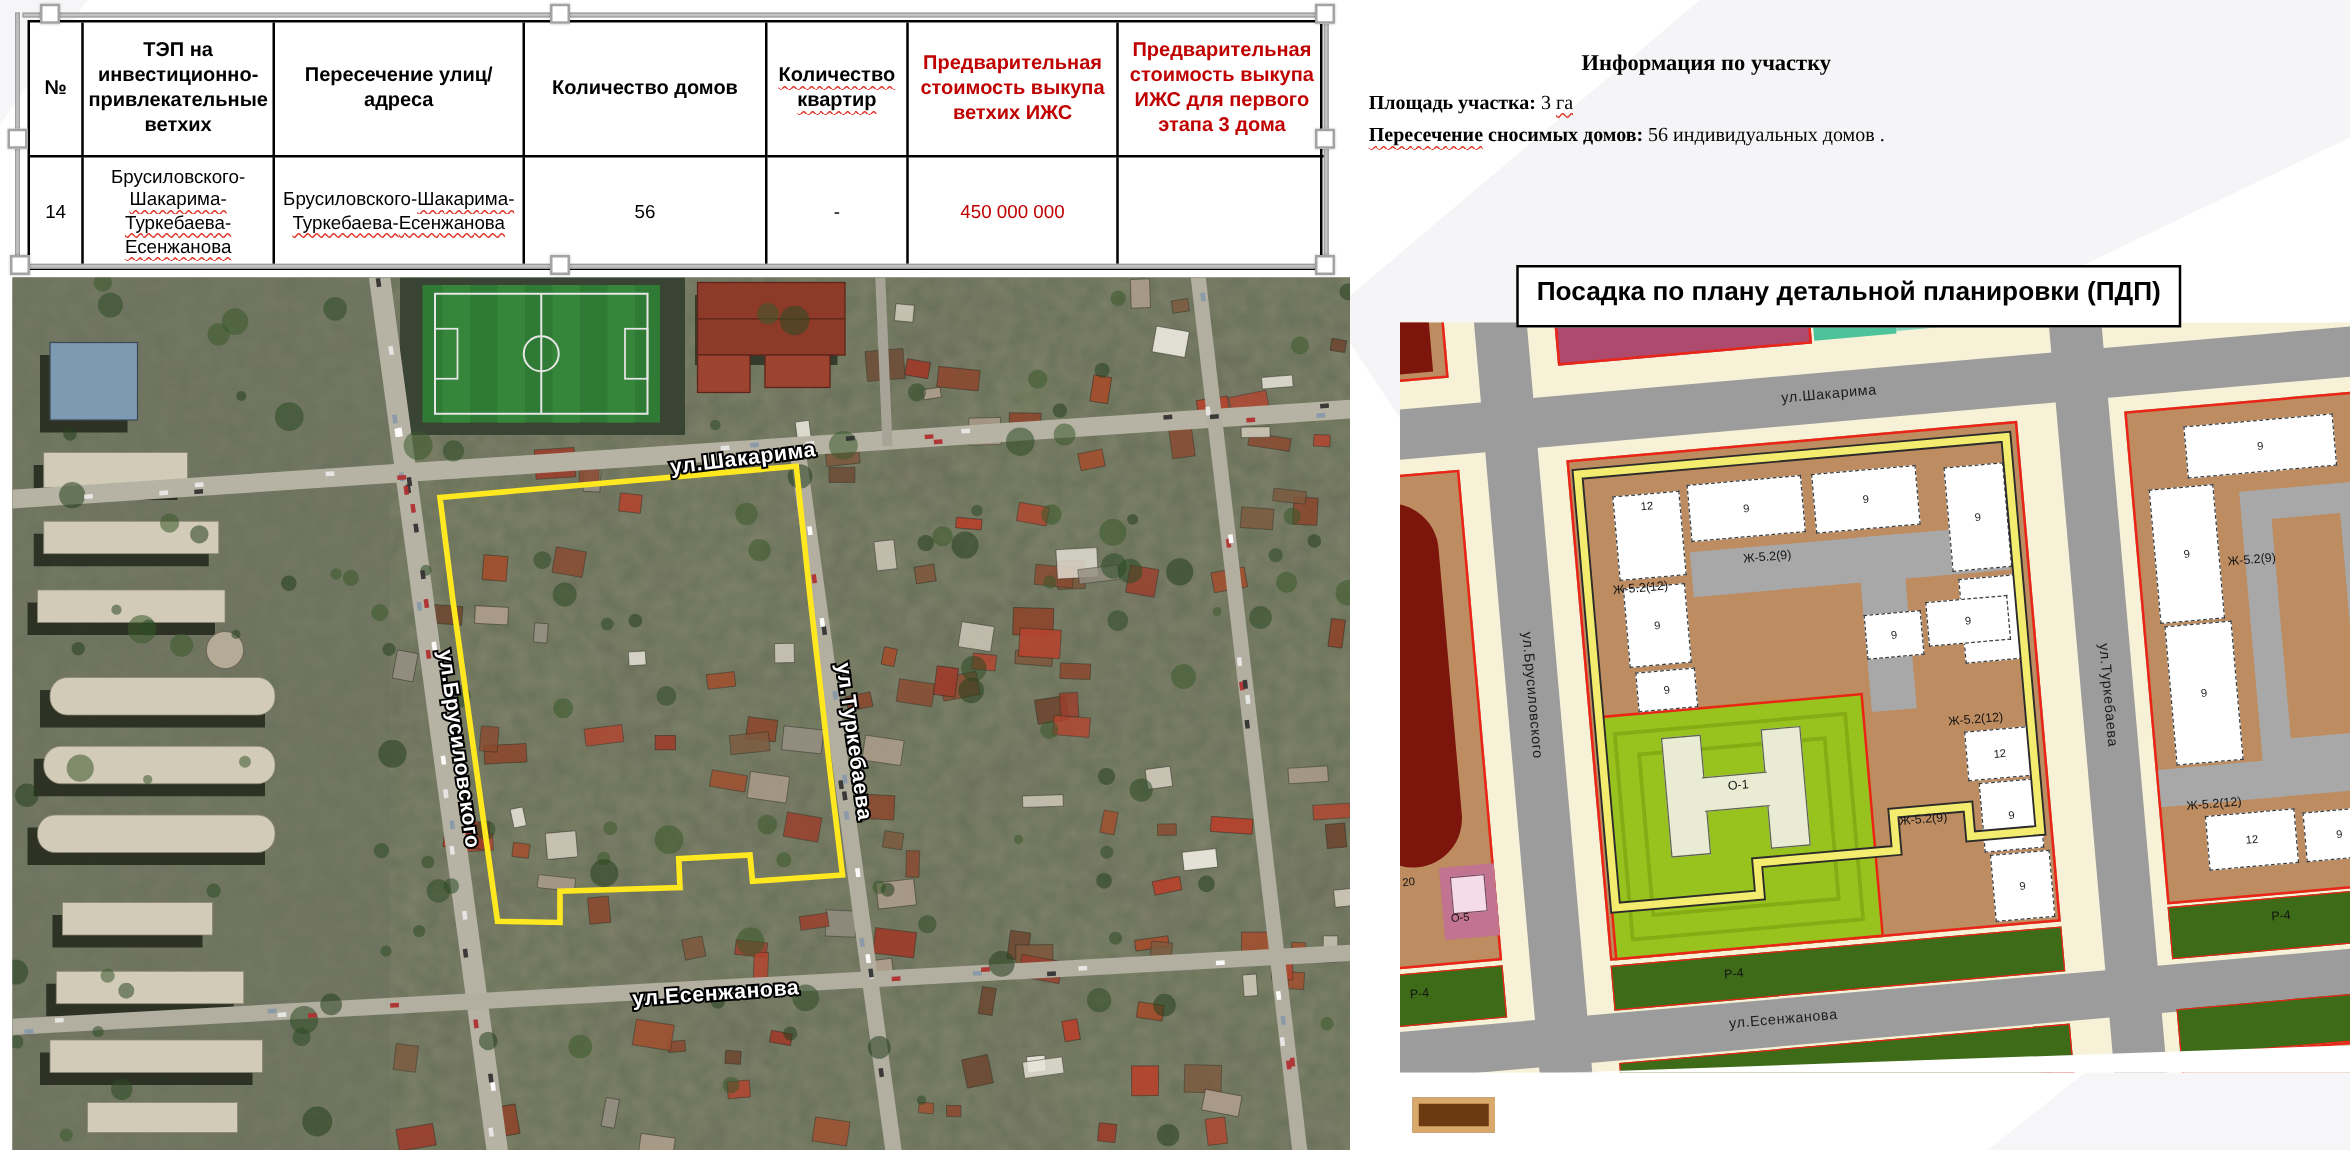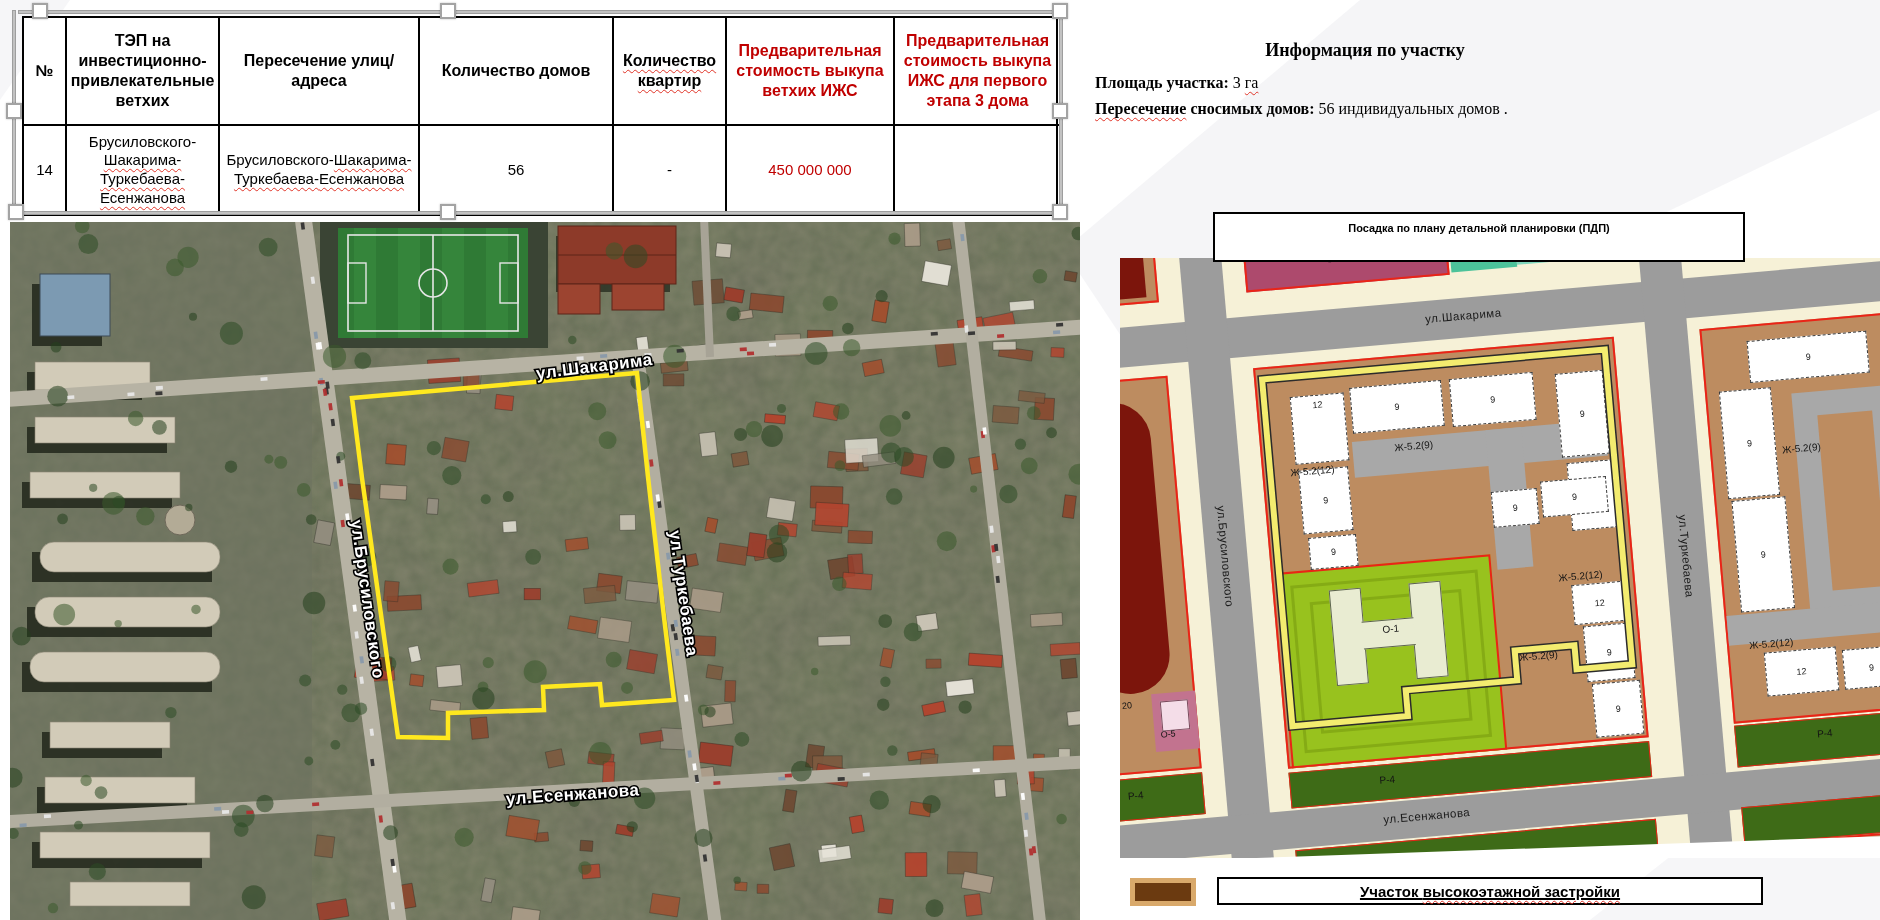--- a/index.html
+++ b/index.html
@@ -31,21 +31,21 @@
           text-decoration-color:#e03428; text-decoration-thickness:1px; text-underline-offset:3px; }
 
   
   #info { left:1095px; top:40px; width:540px; z-index:4; font-family:"Liberation Serif", serif; }
   #info .title { text-align:center; font-weight:bold; font-size:18px; margin-bottom:9px; }
   #info .iline { font-size:16px; line-height:26px; white-space:nowrap; }
 
   
   #pdp-title-box { left:1213px; top:212px; width:532px; height:50px; border:2.5px solid #000;
                    background:#fff; z-index:8; display:flex; align-items:flex-start; justify-content:center; }
-  #pdp-title-box span { font-weight:bold; font-size:11px; margin-top:8px; }
+  #pdp-title-box span { font-weight:bold; font-size:21px; margin-top:8px; }
   #legend { left:1120px; top:868px; width:760px; height:46px; z-index:8; }
   #legend-swatch { position:absolute; left:10px; top:10px; width:66px; height:28px;
                    background:#6b3a10; border:5px solid #d9a96b; }
   #legend-box { position:absolute; left:97px; top:9px; width:546px; height:28px;
                 border:2.5px solid #000; background:#fff; display:flex; align-items:center; justify-content:center; }
   #legend-box .lg { font-weight:bold; font-size:15px; text-decoration:underline; text-decoration-thickness:1.5px; }
 
   
   #satmap-wrap { left:10px; top:222px; width:1070px; height:698px; z-index:2; background:#5d614f; }
   #satmap-wrap svg { display:block; }
@@ -729,16 +729,13 @@
   <div class="pstreet" style="left:350px; top:84px; width:140px;">ул.Шакарима</div>
   <div class="pstreet" style="left:92px; top:303px; width:140px; transform:rotate(90deg);">ул.Брусиловского</div>
   <div class="pstreet" style="left:551px; top:343px; width:140px; transform:rotate(90deg);">ул.Туркебаева</div>
   <div class="pstreet" style="left:270px; top:579px; width:140px;">ул.Есенжанова</div>
  </div>
  <div id="pdp-wedge"></div>
 </div>
 
 <div id="legend" class="abs">
   <div id="legend-swatch"></div>
-  <div id="legend-box">
-    <span class="lg"><span class="wavy-part"><span>Участок </span><span class="wavy">высокоэтажной застройки</span></span></span>
-  </div>
 </div>
 
 </body></html>

